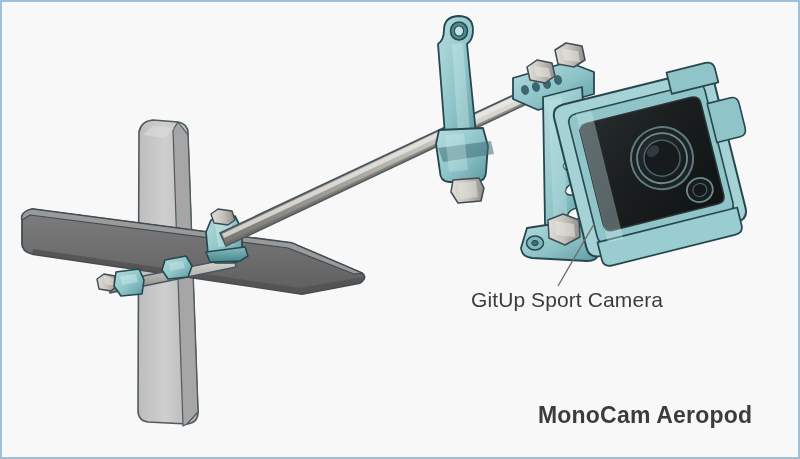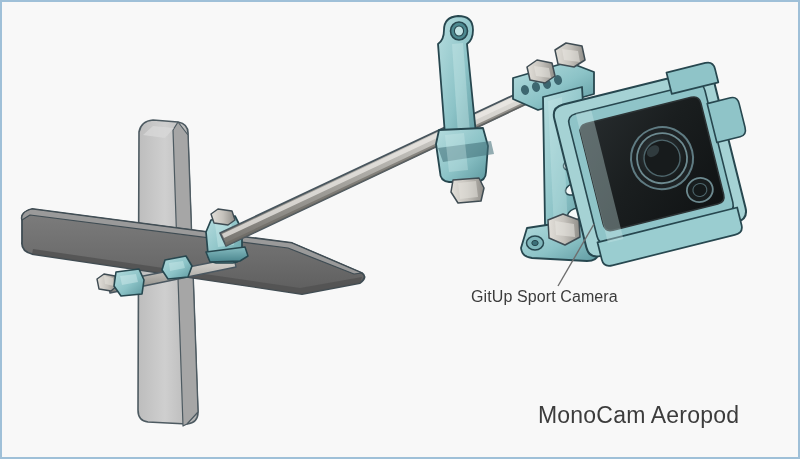--- a/index.html
+++ b/index.html
@@ -30,28 +30,28 @@
   }
   .fig-label {
     position: absolute;
     color: #3c3c3c;
     white-space: nowrap;
     letter-spacing: 0.1px;
   }
   #callout-label {
     left: 469px;
     top: 286px;
-    font-size: 16px;
+    font-size: 21px;
     font-weight: 400;
   }
   #figure-title {
     left: 536px;
     top: 400px;
     font-size: 23px;
-    font-weight: 400;
+    font-weight: 700;
     letter-spacing: 0.2px;
   }
 </style>
 </head>
 <body>
 
 <div id="figure-frame">
 
   <svg id="scene" viewBox="0 0 800 459">
     <defs>

